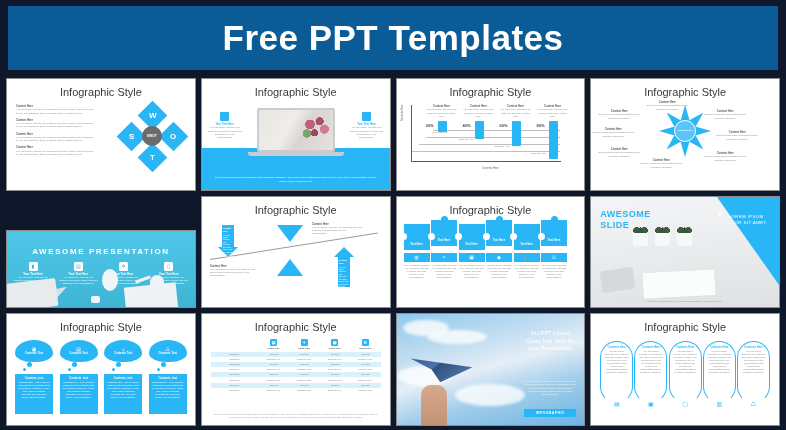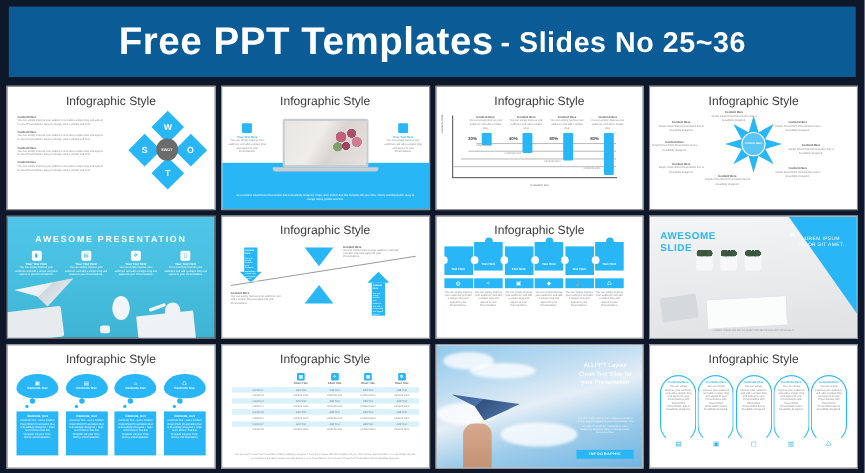--- a/index.html
+++ b/index.html
@@ -85,21 +85,21 @@
   
   .s4-wrap{position:absolute;left:50%;top:52px;transform:translate(-50%,-50%);width:70px;height:70px;}
   .pet{position:absolute;left:50%;top:50%;width:15px;height:26px;background:#29b6f6;
        transform-origin:50% 100%;clip-path:polygon(50% 0,100% 100%,0 100%);}
   .s4-core{position:absolute;left:50%;top:50%;transform:translate(-50%,-50%);width:20px;height:20px;
        border-radius:50%;background:#59c6f7;border:1.5px solid #fff;z-index:4;
        display:flex;align-items:center;justify-content:center;text-align:center;}
   .s4-lbl{position:absolute;width:44px;text-align:center;}
 
   
-  .s5{background:linear-gradient(180deg,#4fc6e8 0%,#46bede 55%,#3fb4d4 100%);}
+  .s5{background:linear-gradient(180deg,#4fc6e8 0%,#46bede 55%,#3fb4d4 100%);margin-top:34px;}
   .s5-title{position:absolute;left:0;right:0;top:16px;text-align:center;color:#fff;
       font-size:8px;font-weight:bold;letter-spacing:1.6px;}
   .s5-cols{position:absolute;left:6px;right:6px;top:31px;display:flex;justify-content:space-between;}
   .s5-col{width:40px;text-align:center;}
   .s5-ico{width:9px;height:9px;background:#fff;margin:0 auto 2px;border-radius:1.5px;
       display:flex;align-items:center;justify-content:center;color:#29b6f6;font-size:5px;}
   .s5-plane{position:absolute;left:6px;top:56px;width:54px;height:26px;
       background:linear-gradient(135deg,#fdfdfd 0%,#e9eef1 48%,#cfd8de 49%,#f4f7f9 100%);
       clip-path:polygon(0 42%,100% 0,56% 100%,38% 64%);}
   .s5-kbd{position:absolute;left:-2px;bottom:-2px;width:52px;height:28px;background:#e7ebee;
@@ -187,21 +187,20 @@
   .s12-up{border-bottom-color:transparent;}
   .s12-ico{position:absolute;left:50%;transform:translateX(-50%);bottom:-4px;color:#29b6f6;font-size:6px;}
 </style>
 </head>
 <body>
 
 <div class="page">
 
   <div class="banner">
     <span class="banner-text banner-main">Free PPT Templates</span>
-    <span class="banner-text banner-sub">- Slides No 25~36</span>
   </div>
 
   <div class="grid">
 
     <div class="slide">
       <div class="slide-title">Infographic Style</div>
       <div class="s1-left">
         <div class="s1-block">
           <div class="txt-h" style="color:#555">Content Here</div>
           <div class="txt">You can simply impress your audience and add a unique zing and appeal to your Presentations. Easy to change colors, photos and Text.</div>

